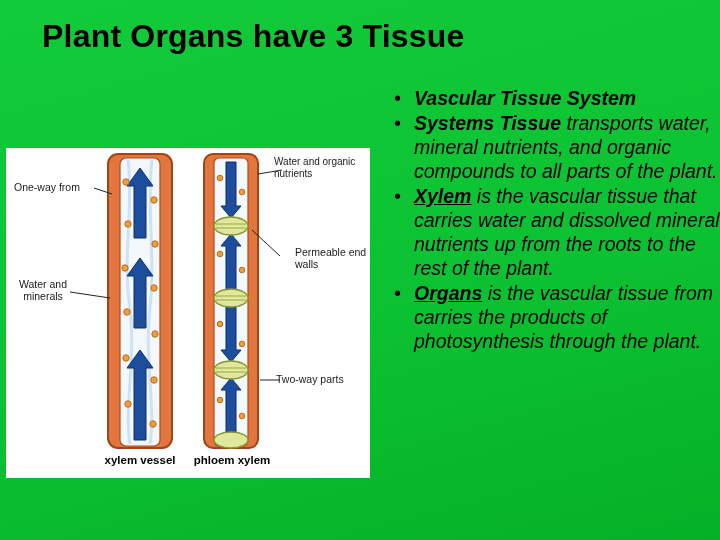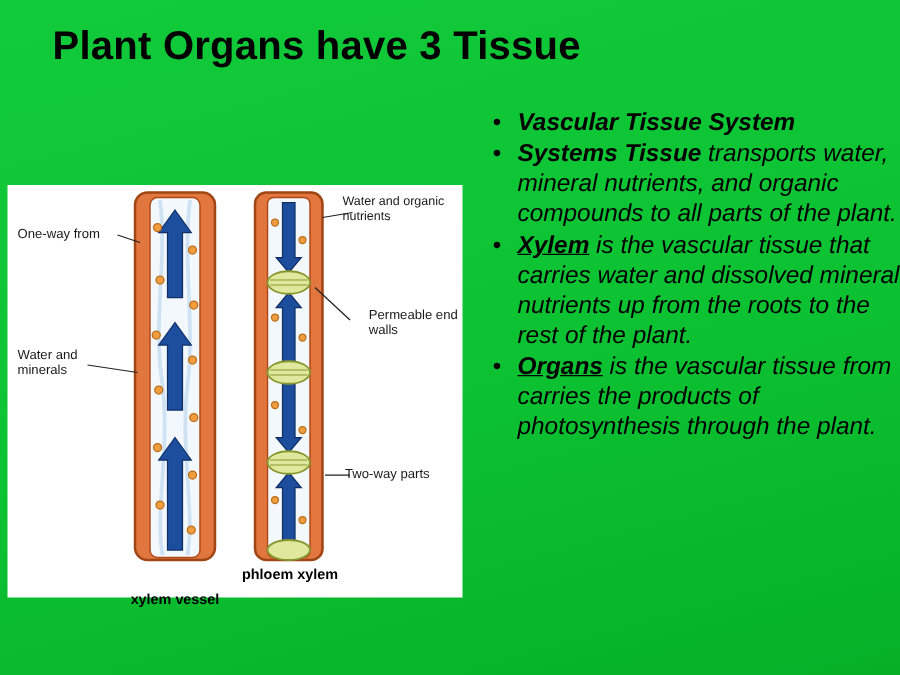--- a/index.html
+++ b/index.html
@@ -111,20 +111,20 @@
         <line x1="88" y1="40" x2="106" y2="46"></line>
         <line x1="64" y1="144" x2="104" y2="150"></line>
         <line x1="276" y1="22" x2="252" y2="26"></line>
         <line x1="274" y1="108" x2="246" y2="82"></line>
         <line x1="274" y1="232" x2="254" y2="232"></line>
       </g>
     </svg>
 
     <div class="dlabel small" style="left:268px;top:8px;width:84px;">Water and organic nutrients</div>
     <div class="dlabel" style="left:8px;top:33px;width:80px;">One-way from</div>
-    <div class="dlabel" style="left:8px;top:130px;width:58px;">Water and minerals</div>
+    <div class="dlabel" style="left:8px;top:130px;width:58px;text-align:center;">Water and minerals</div>
     <div class="dlabel" style="left:276px;top:98px;width:72px;margin-left:13px;">Permeable end walls</div>
     <div class="dlabel" style="left:270px;top:225px;width:80px;">Two-way parts</div>
-    <div class="dcaption" style="left:86px;top:306px;width:96px;margin-top:20px;">xylem vessel</div>
+    <div class="dcaption" style="left:86px;top:306px;width:96px;">xylem vessel</div>
     <div class="dcaption" style="left:178px;top:306px;width:96px;">phloem xylem</div>
   </div>
 
 </div>
 
 </body></html>

